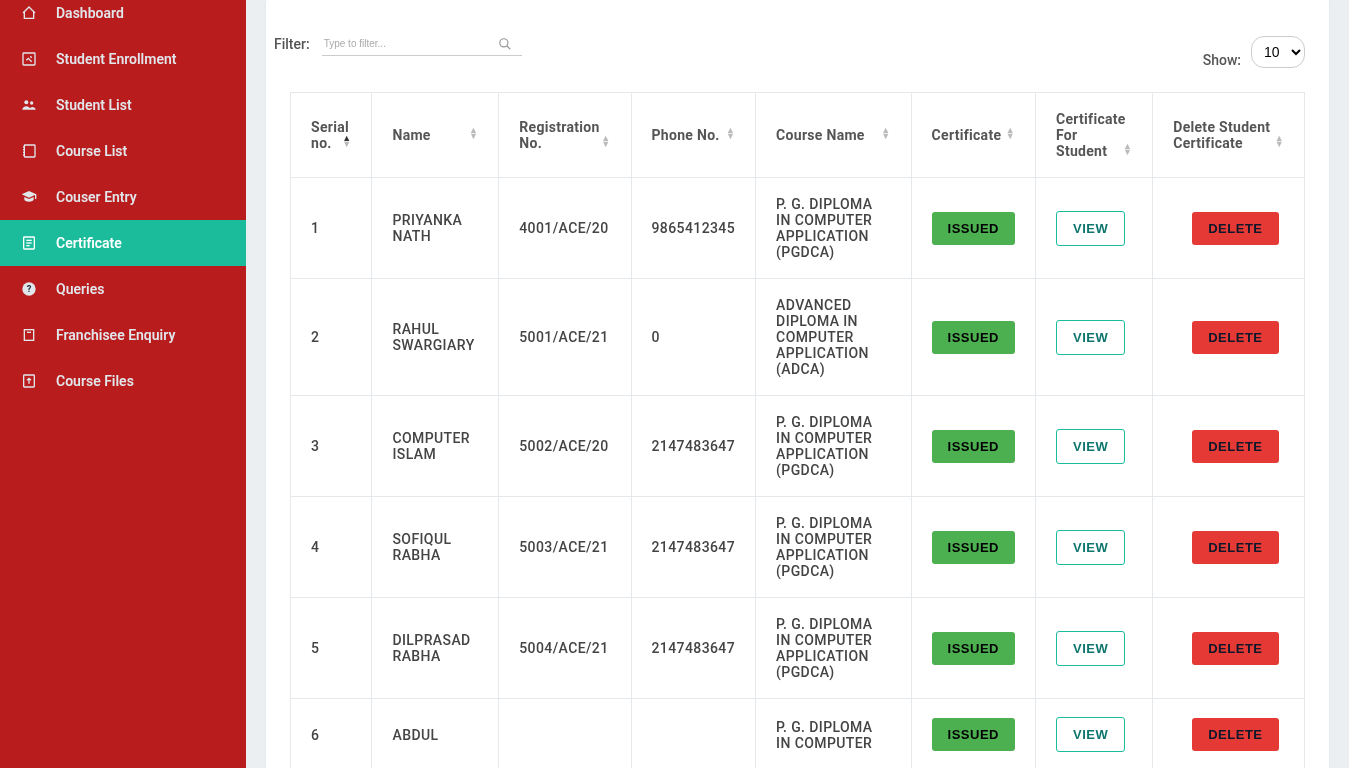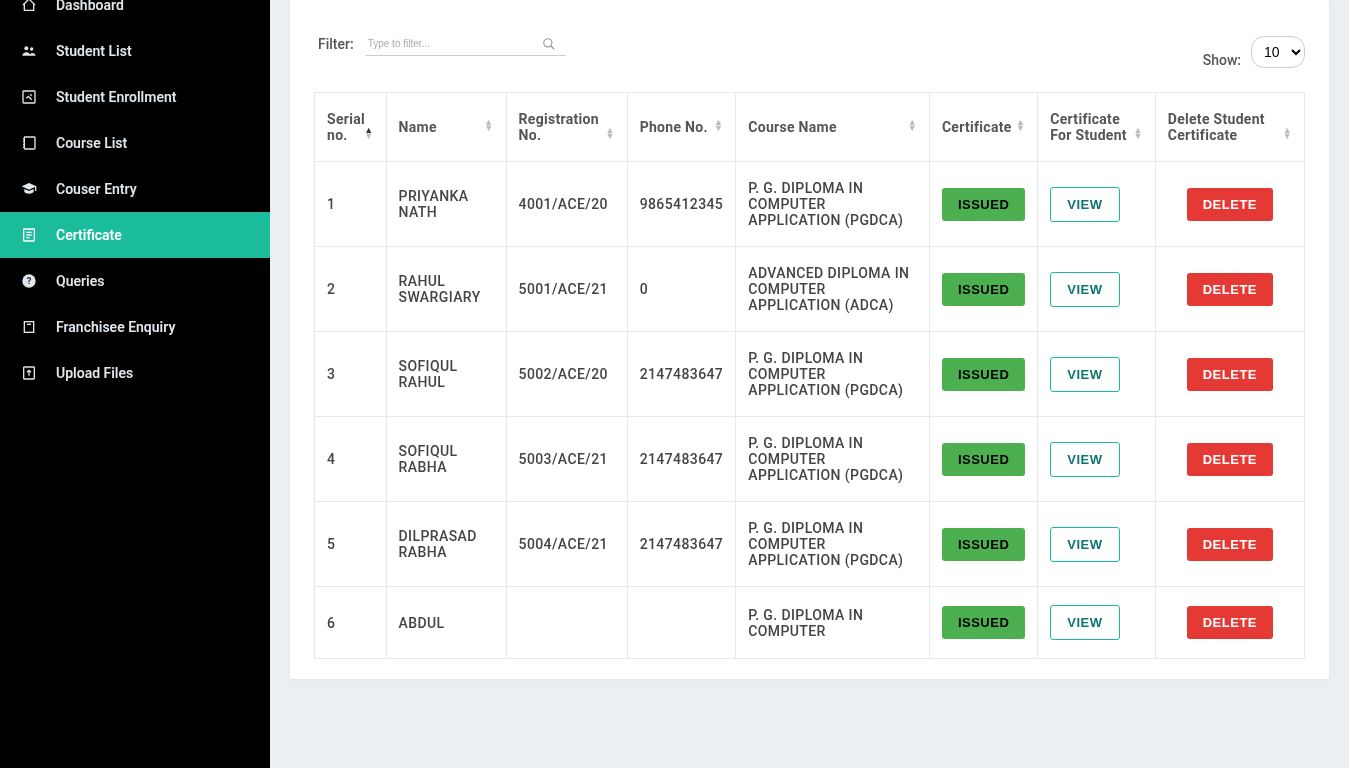--- a/index.html
+++ b/index.html
@@ -1,83 +1,83 @@
 <!DOCTYPE html>
 <html><head>
 <meta charset="utf-8">
 <style>
   *{box-sizing:border-box;margin:0;padding:0;}
   body{font-family:-apple-system,BlinkMacSystemFont,"Segoe UI",Roboto,Arial,sans-serif;background:#eceff2;color:#333;font-size:14px;width:1349px;height:768px;overflow:hidden;}
   .layout{display:flex;height:100%;}
-  .sidebar{width:270px;background:#000000;color:#fff;flex-shrink:0;padding-top:0;overflow:hidden;}
+  .sidebar{width:246px;background:#b91c1c;color:#fff;flex-shrink:0;padding-top:8px;overflow:hidden;}
   .nav{list-style:none;}
   .nav-item{display:flex;align-items:center;gap:18px;padding:14px 20px;cursor:pointer;font-weight:600;font-size:14px;color:#e1e6eb;}
   .nav-item.active{background:#1abc9c;color:#fff;}
   .nav-item .icon{width:18px;height:18px;display:inline-flex;align-items:center;justify-content:center;font-size:16px;}
   .main{flex:1;background:#eceff2;padding:0 20px 20px 20px;overflow:auto;}
   .card{background:#fff;margin-top:0;padding:20px 0;border-radius:2px;box-shadow:0 1px 3px rgba(0,0,0,0.05);}
-  .toolbar{display:flex;align-items:center;justify-content:space-between;padding:0 24px 24px 28px;}
+  .toolbar{display:flex;align-items:center;justify-content:space-between;padding:0 24px 24px 8px;}
   .filter-box{display:flex;align-items:center;color:#555;font-size:14px;font-weight:500;}
   .filter-label{margin-right:12px;}
   .filter-input{border:none;border-bottom:1px solid #ccc;padding:6px 30px 6px 2px;font-size:10px;outline:none;width:200px;color:#333;}
   .filter-input::placeholder{color:#aaa;}
   .search-btn{background:none;border:none;color:#999;margin-left:-24px;cursor:pointer;font-size:14px;}
   .show-box{display:flex;align-items:flex-end;gap:10px;font-weight:500;color:#555;margin-top:16px;}
   .show-select{border:1px solid #ccc;padding:6px 8px;border-radius:13px;background:#fff;font-size:14px;}
   table{width:calc(100% - 48px);margin:0 24px;border-collapse:collapse;}
-  th,td{border:1px solid #e6e9ec;padding:18px 12px;text-align:left;vertical-align:middle;font-size:14px;}
+  th,td{border:1px solid #e6e9ec;padding:18px 20px;text-align:left;vertical-align:middle;font-size:14px;}
   th{color:#555;font-weight:700;letter-spacing:.3px;position:relative;}
   .sort{float:right;display:inline-flex;flex-direction:column;line-height:6px;font-size:9px;color:#bbb;}
   .sort.asc .up{color:#333;}
   td{color:#444;font-weight:500;letter-spacing:.4px;}
   .btn{display:inline-block;padding:9px 16px;border-radius:3px;font-weight:700;font-size:13px;letter-spacing:.5px;border:none;cursor:pointer;text-align:center;}
   .btn-green{background:#4caf50;color:#000000;}
   .btn-outline-teal{background:#fff;color:#0f766e;border:1px solid #1abc9c;}
-  .btn-red{background:#e53935;color:#ffffff;margin-left:19px;}
+  .btn-red{background:#e53935;color:#0f172a;margin-left:19px;}
   svg{display:block;}
 </style>
 </head>
 <body>
 
 <div class="layout">
   <aside class="sidebar">
     <ul class="nav" id="nav">
         <li class="nav-item" style="margin-top: -18px;">
           <span class="icon">
             <svg width="16" height="16" viewBox="0 0 24 24" fill="none" stroke="currentColor" stroke-width="2">
               <path d="M3 12l9-9 9 9"></path>
               <path d="M5 10v10h14V10"></path>
             </svg>
           </span>
           <span>Dashboard</span>
         </li>
         <li class="nav-item">
           <span class="icon">
+            <svg width="16" height="16" viewBox="0 0 24 24" fill="none" stroke="currentColor" stroke-width="2">
+              <rect x="3" y="3" width="18" height="18" rx="1"></rect>
+              <path d="M8 14l3-3 5 5"></path>
+              <path d="M14 8l2 2"></path>
+            </svg>
+          </span>
+          <span>Student Enrollment</span>
+        </li>
+        <li class="nav-item">
+          <span class="icon">
             <svg width="18" height="16" viewBox="0 0 24 24" fill="currentColor">
               <circle cx="8" cy="8" r="3"></circle>
               <circle cx="16" cy="9" r="2.5"></circle>
               <path d="M2 19c0-3 3-5 6-5s6 2 6 5"></path>
               <path d="M13 19c0-2.5 2-4 4-4s5 1.5 5 4"></path>
             </svg>
           </span>
           <span>Student List</span>
         </li>
         <li class="nav-item">
           <span class="icon">
             <svg width="16" height="16" viewBox="0 0 24 24" fill="none" stroke="currentColor" stroke-width="2">
-              <rect x="3" y="3" width="18" height="18" rx="1"></rect>
-              <path d="M8 14l3-3 5 5"></path>
-              <path d="M14 8l2 2"></path>
-            </svg>
-          </span>
-          <span>Student Enrollment</span>
-        </li>
-        <li class="nav-item">
-          <span class="icon">
-            <svg width="16" height="16" viewBox="0 0 24 24" fill="none" stroke="currentColor" stroke-width="2">
               <rect x="5" y="3" width="16" height="18" rx="1"></rect>
               <line x1="3" y1="6" x2="6" y2="6"></line>
               <line x1="3" y1="10" x2="6" y2="10"></line>
               <line x1="3" y1="14" x2="6" y2="14"></line>
               <line x1="3" y1="18" x2="6" y2="18"></line>
             </svg>
           </span>
           <span>Course List</span>
         </li>
         <li class="nav-item">
@@ -118,21 +118,21 @@
           </span>
           <span>Franchisee Enquiry</span>
         </li>
         <li class="nav-item">
           <span class="icon">
             <svg width="16" height="16" viewBox="0 0 24 24" fill="none" stroke="currentColor" stroke-width="2">
               <rect x="4" y="3" width="16" height="18" rx="1"></rect>
               <path d="M12 16V8m-3 3l3-3 3 3"></path>
             </svg>
           </span>
-          <span>Upload Files</span>
+          <span>Course Files</span>
         </li>
       </ul>
   </aside>
   <main class="main">
     <div class="card">
       <div class="toolbar">
         <div class="filter-box">
           <span class="filter-label">Filter:</span>
           <input class="filter-input" placeholder="Type to filter..." style="">
           <button class="search-btn">
@@ -204,21 +204,21 @@
               <td>RAHUL SWARGIARY</td>
               <td>5001/ACE/21</td>
               <td>0</td>
               <td>ADVANCED DIPLOMA IN COMPUTER APPLICATION (ADCA)</td>
               <td><button class="btn btn-green">ISSUED</button></td>
               <td><button class="btn btn-outline-teal">VIEW</button></td>
               <td><button class="btn btn-red">DELETE</button></td>
             </tr>
             <tr>
               <td>3</td>
-              <td>SOFIQUL RAHUL</td>
+              <td>COMPUTER ISLAM</td>
               <td>5002/ACE/20</td>
               <td>2147483647</td>
               <td>P. G. DIPLOMA IN COMPUTER APPLICATION (PGDCA)</td>
               <td><button class="btn btn-green">ISSUED</button></td>
               <td><button class="btn btn-outline-teal">VIEW</button></td>
               <td><button class="btn btn-red">DELETE</button></td>
             </tr>
             <tr>
               <td>4</td>
               <td>SOFIQUL RABHA</td>

